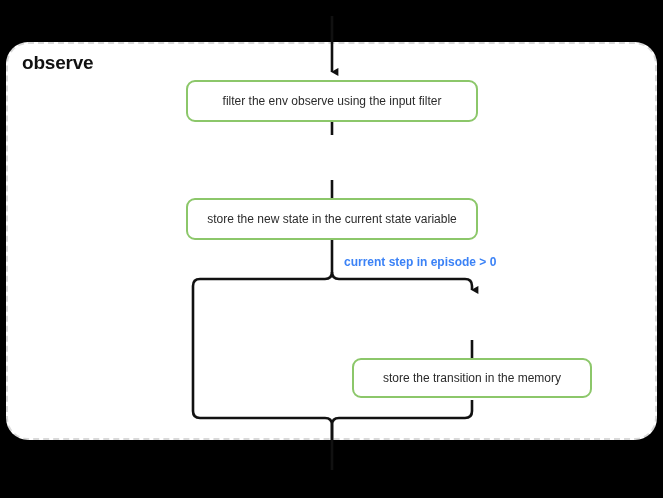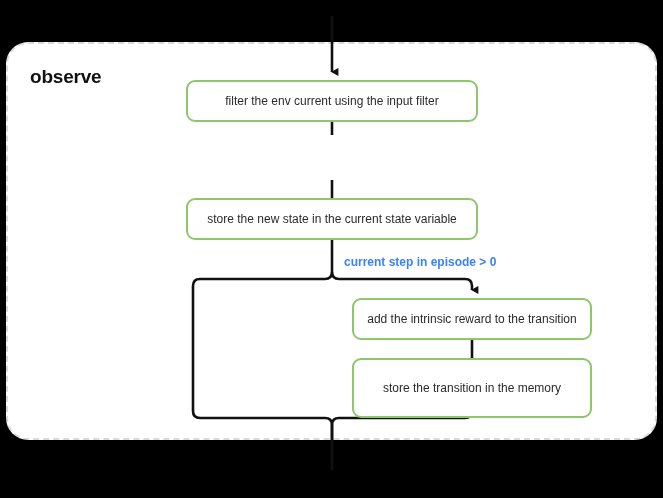--- a/index.html
+++ b/index.html
@@ -27,27 +27,26 @@
     width: 651px;
     height: 398px;
     background: #ffffff;
     border: 2px dashed #d9d9d9;
     border-radius: 22px;
     box-sizing: border-box;
   }
   #observe-title {
     position: absolute;
     left: 22px;
-    top: 66px;
+    top: 52px;
     font-size: 19px;
     font-weight: bold;
     color: #111111;
     letter-spacing: -0.2px;
     white-space: nowrap;
-    margin-left: 8px;
   }
   
   .node {
     position: absolute;
     box-sizing: border-box;
     background: #ffffff;
     border: 2.5px solid #8cc76a;
     border-radius: 9px;
     display: flex;
     align-items: center;
@@ -55,21 +54,21 @@
     text-align: center;
     color: #2b2b2b;
     font-size: 12px;
     line-height: 15px;
     padding: 3px 10px;
   }
   #node-filter       { left: 186px; top: 80px;  width: 292px; height: 42px; }
   #node-transition   { left: 186px; top: 135px; width: 292px; height: 45px; }
   #node-store-state  { left: 186px; top: 198px; width: 292px; height: 42px; text-align: right; }
   #node-intrinsic    { left: 352px; top: 298px; width: 240px; height: 42px; }
-  #node-store-memory { left: 352px; top: 358px; width: 240px; height: 60px; }
+  #node-store-memory { left: 352px; top: 358px; width: 240px; height: 40px; }
 
   
   #branch-label {
     position: absolute;
     left: 344px;
     top: 255px;
     font-size: 12px;
     font-weight: bold;
     color: #3b82f6;
     white-space: nowrap;
@@ -131,24 +130,23 @@
 
     <g>
       <path d="M 472 400 L 472 411 Q 472 418 465 418 L 339 418 Q 332 418 332 425 L 332 440" stroke="#111111" stroke-width="2.6" fill="none"></path>
     </g>
 
     <g>
       <path d="M 332 440 L 332 470" stroke="#111111" stroke-width="2.6" fill="none"></path>
     </g>
   </svg>
 
-  <div class="node" id="node-filter">filter the env current using the input filter</div>
+  <div class="node" id="node-filter">filter the env observe using the input filter</div>
 
 
   <div class="node" id="node-store-state">store the new state in the current state variable</div>
 
-  <div class="node" id="node-intrinsic">add the intrinsic reward to the transition</div>
 
   <div class="node" id="node-store-memory">store the transition in the memory</div>
 
   <div id="branch-label">current step in episode &gt; 0</div>
 
 </div>
 
 </body></html>

